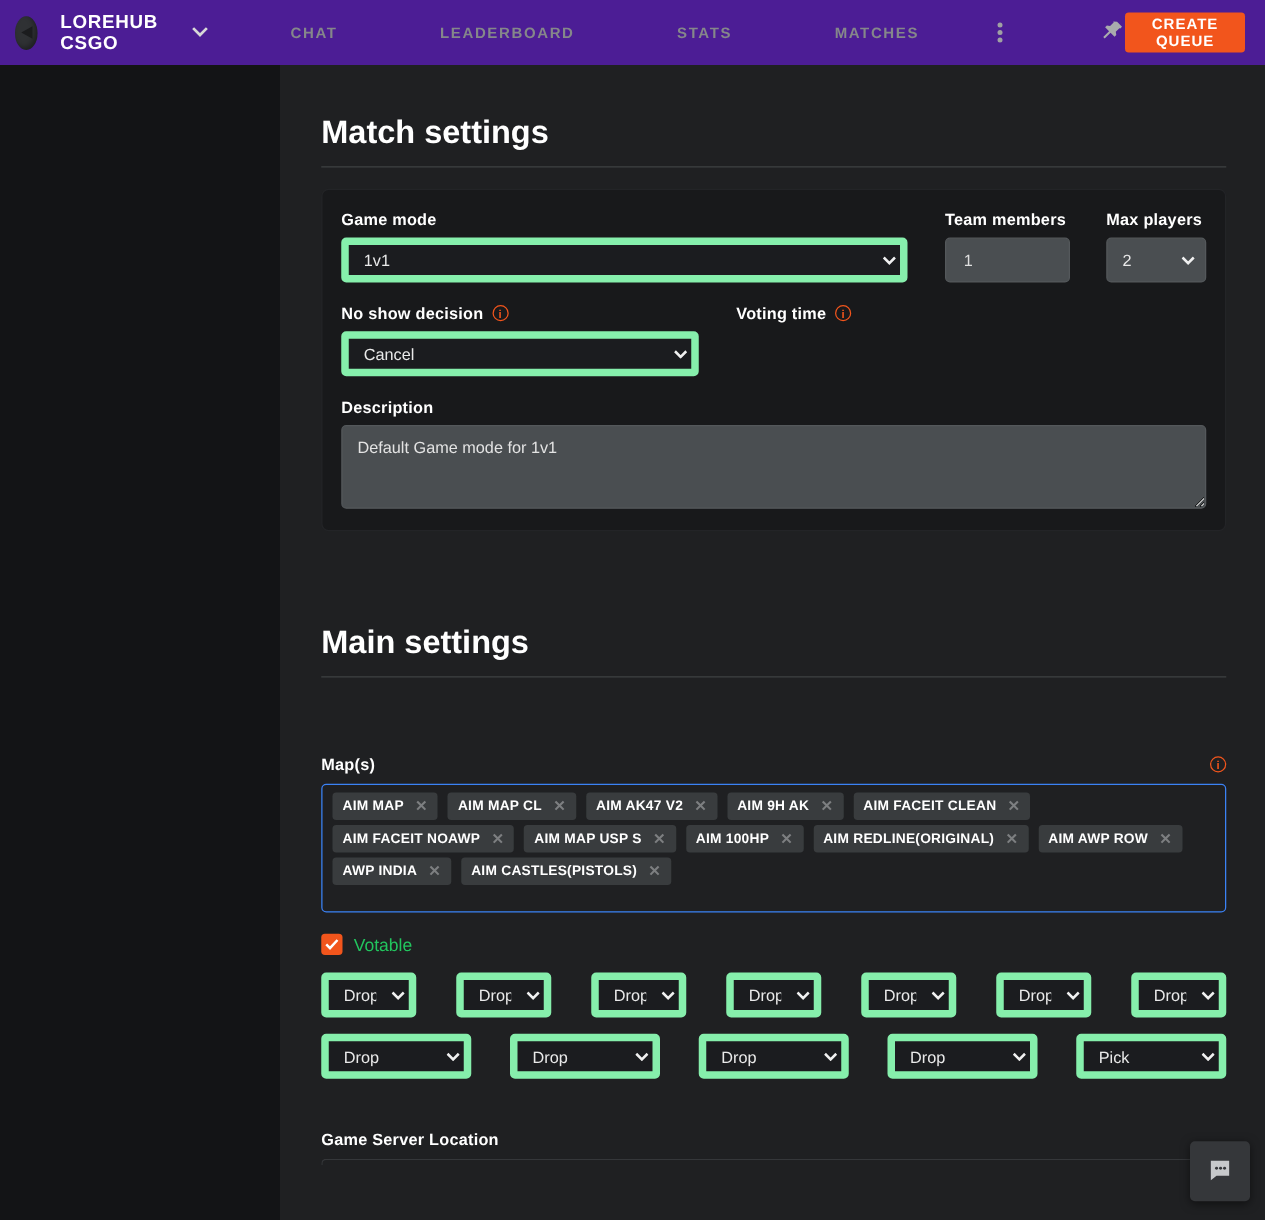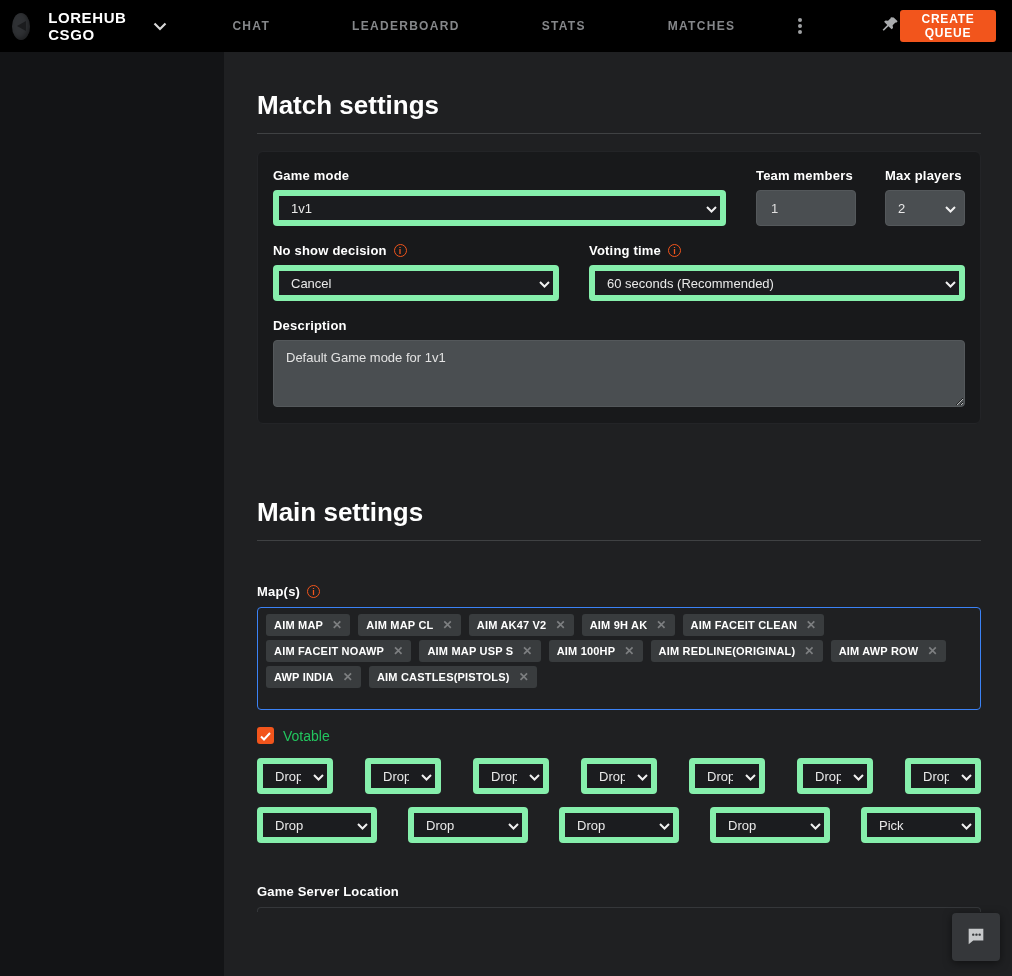--- a/index.html
+++ b/index.html
@@ -5,21 +5,21 @@
   * { box-sizing: border-box; margin: 0; padding: 0; }
   html,body { width:1012px; height:976px; overflow:hidden; }
   body {
     background:#1f2022;
     font-family:"Liberation Sans", sans-serif;
     color:#fff;
     position:relative;
   }
   
   .topbar {
-    height:52px; background:#000000; display:flex; align-items:center;
+    height:52px; background:#4c1d95; display:flex; align-items:center;
     padding:0 16px 0 12px; position:relative; z-index:5;
   }
   .brand { display:flex; align-items:center; cursor:pointer; }
   .logo {
     width:27px; height:27px; border-radius:50%; background:#2f3134;
     display:flex; align-items:center; justify-content:center; margin-right:18px;
     box-shadow: inset -2px -2px 4px rgba(0,0,0,.35);
   }
   .logo-tri {
     width:0; height:0; border-top:5px solid transparent; border-bottom:5px solid transparent;
@@ -83,21 +83,21 @@
     width:100%; height:67px; background:#4a4e51; border:1px solid #54585b; border-radius:4px;
     color:#e3e3e3; font-size:13px; font-family:"Liberation Sans",sans-serif;
     padding:9px 12px; outline:none;
   }
   .col-grow { flex:1; margin-right:30px; }
   .col-tm { width:100px; margin-right:29px; flex:none; }
   .col-mp { width:80px; flex:none; }
   .col-half-l { width:286px; margin-right:30px; flex:none; }
   .col-half-r { flex:1; }
   
-  .maps-label { margin-top:43px; }
+  .maps-label { margin-top:62px;justify-content:space-between; }
   .maps-box {
     margin-top:8px; min-height:103px; border:1px solid #3b82f6; border-radius:4px;
     padding:6px 8px; display:flex; flex-wrap:wrap; gap:4px 8px; align-content:flex-start;
   }
   .tag {
     background:#393c3e; border-radius:3px; height:22px; display:inline-flex; align-items:center;
     padding:0 8px; color:#fff; font-weight:bold; font-size:11px; letter-spacing:.2px; white-space:nowrap;
   }
   .tag-x { color:#7d7f81; margin-left:9px; font-size:12px; font-weight:bold; cursor:pointer; line-height:1; }
   .tag-x::before { content:"\2715"; }
@@ -224,30 +224,20 @@
                   <path d="M1 1l4.5 4.5L10 1" fill="none" stroke="#f0f0f0" stroke-width="2"></path>
                 </svg>
             </span>
           </div>
         </div>
         <div class="col-half-r">
           <div class="f-label">
             <span>Voting time</span>
             <i class="info-i"></i>
           </div>
-          <div class="selwrap">
-            <select>
-              <option>60 seconds (Recommended)</option>
-            </select>
-            <span class="chev">
-              <svg width="11" height="7" viewBox="0 0 11 7">
-                  <path d="M1 1l4.5 4.5L10 1" fill="none" stroke="#f0f0f0" stroke-width="2"></path>
-                </svg>
-            </span>
-          </div>
         </div>
       </div>
 
 
       <div class="mt17">
         <div class="f-label">Description</div>
         <textarea style="">Default Game mode for 1v1</textarea>
       </div>
     </section>
 

